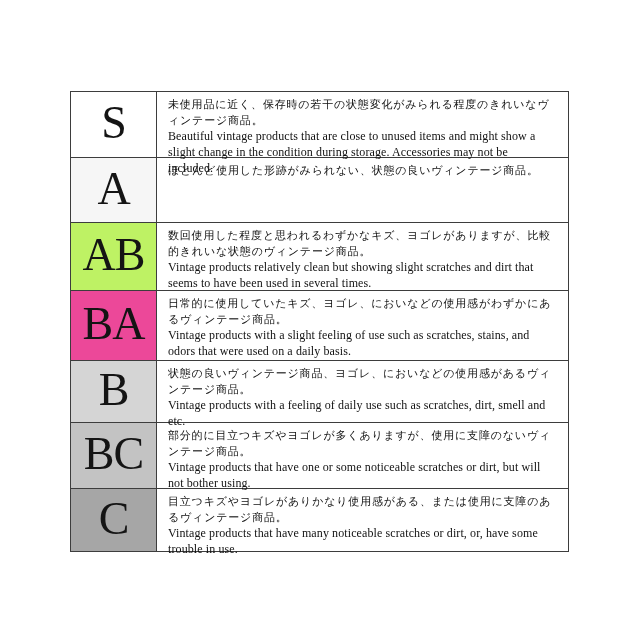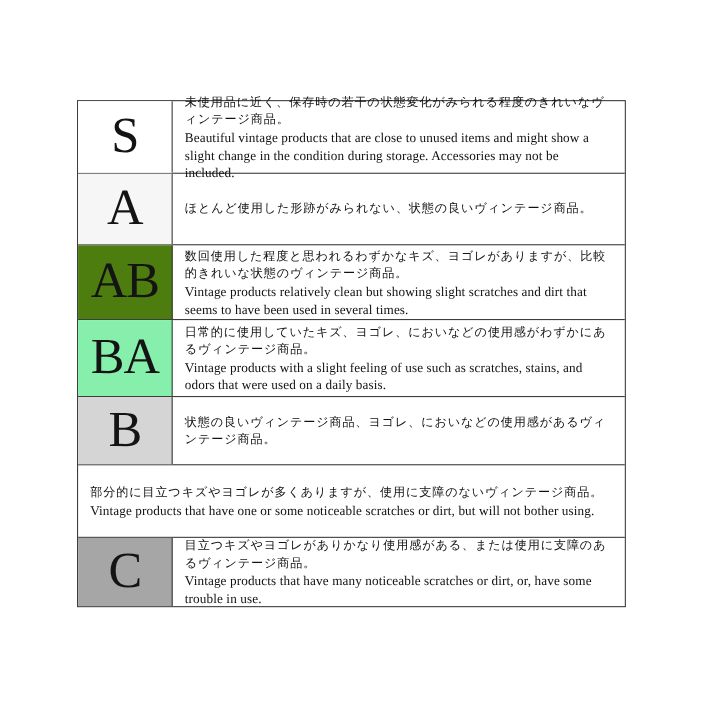--- a/index.html
+++ b/index.html
@@ -45,21 +45,20 @@
     letter-spacing: -1px;
     color: #141414;
     line-height: 1;
     padding-bottom: 3px;
     box-sizing: border-box;
   }
   .desc-cell {
     flex: 1 1 auto;
     display: flex;
     flex-direction: column;
-    justify-content: center;
     padding: 4px 16px 4px 11px;
     box-sizing: border-box;
     color: #111111;
   }
   .jp-text {
     font-size: 11px;
     line-height: 16px;
     letter-spacing: 0.8px;
   }
   .en-text {
@@ -82,43 +81,45 @@
   </div>
 
   <div class="grade-row">
     <div class="grade-cell" style="background: rgb(246, 246, 246);">A</div>
     <div class="desc-cell">
       <div class="jp-text">ほとんど使用した形跡がみられない、状態の良いヴィンテージ商品。</div>
     </div>
   </div>
 
   <div class="grade-row">
-    <div class="grade-cell" style="background: #4d7c0f; text-align: center;">AB</div>
+    <div class="grade-cell" style="background: #bef264; text-align: center;">AB</div>
     <div class="desc-cell">
       <div class="jp-text">数回使用した程度と思われるわずかなキズ、ヨゴレがありますが、比較的きれいな状態のヴィンテージ商品。</div>
       <div class="en-text">Vintage products relatively clean but showing slight scratches and dirt that seems to have been used in several times.</div>
     </div>
   </div>
 
   <div class="grade-row">
-    <div class="grade-cell" style="background: #86efac;">BA</div>
+    <div class="grade-cell" style="background: #ec4899;">BA</div>
     <div class="desc-cell">
       <div class="jp-text">日常的に使用していたキズ、ヨゴレ、においなどの使用感がわずかにあるヴィンテージ商品。</div>
       <div class="en-text">Vintage products with a slight feeling of use such as scratches, stains, and odors that were used on a daily basis.</div>
     </div>
   </div>
 
   <div class="grade-row">
     <div class="grade-cell" style="background: rgb(213, 213, 213);">B</div>
     <div class="desc-cell">
       <div class="jp-text">状態の良いヴィンテージ商品、ヨゴレ、においなどの使用感があるヴィンテージ商品。</div>
+      <div class="en-text">Vintage products with a feeling of daily use such as scratches, dirt, smell and etc.</div>
     </div>
   </div>
 
   <div class="grade-row">
+    <div class="grade-cell" style="background: rgb(195, 195, 195);">BC</div>
     <div class="desc-cell">
       <div class="jp-text">部分的に目立つキズやヨゴレが多くありますが、使用に支障のないヴィンテージ商品。</div>
       <div class="en-text">Vintage products that have one or some noticeable scratches or dirt, but will not bother using.</div>
     </div>
   </div>
 
   <div class="grade-row">
     <div class="grade-cell" style="background: rgb(166, 166, 166);">C</div>
     <div class="desc-cell">
       <div class="jp-text">目立つキズやヨゴレがありかなり使用感がある、または使用に支障のあるヴィンテージ商品。</div>

